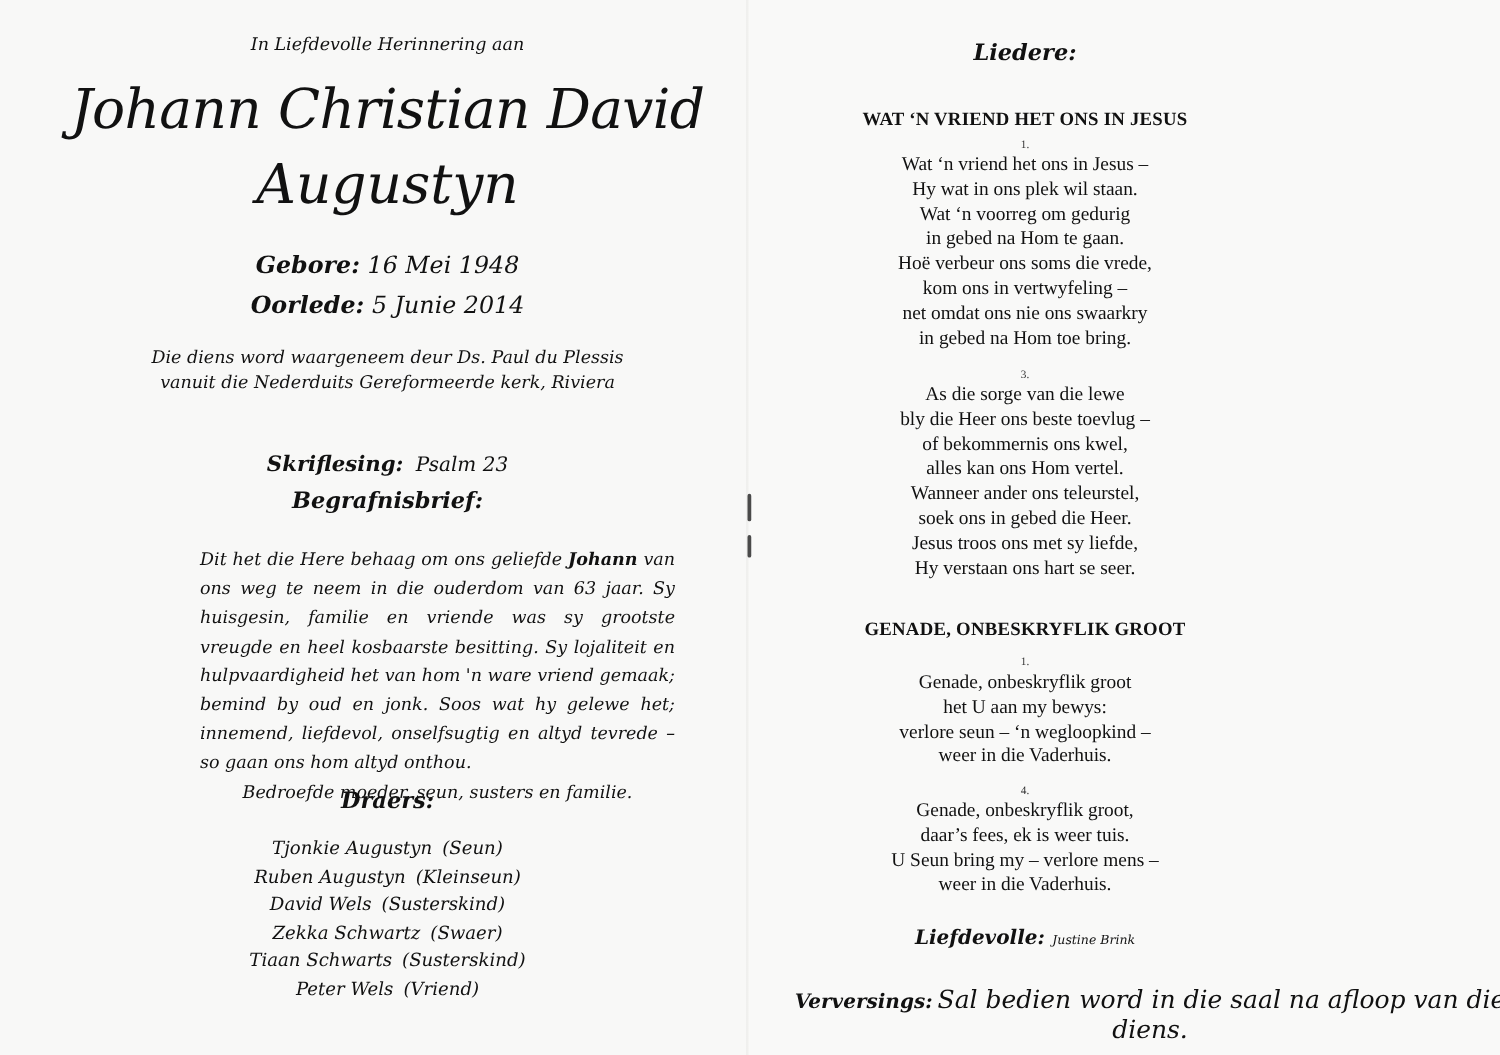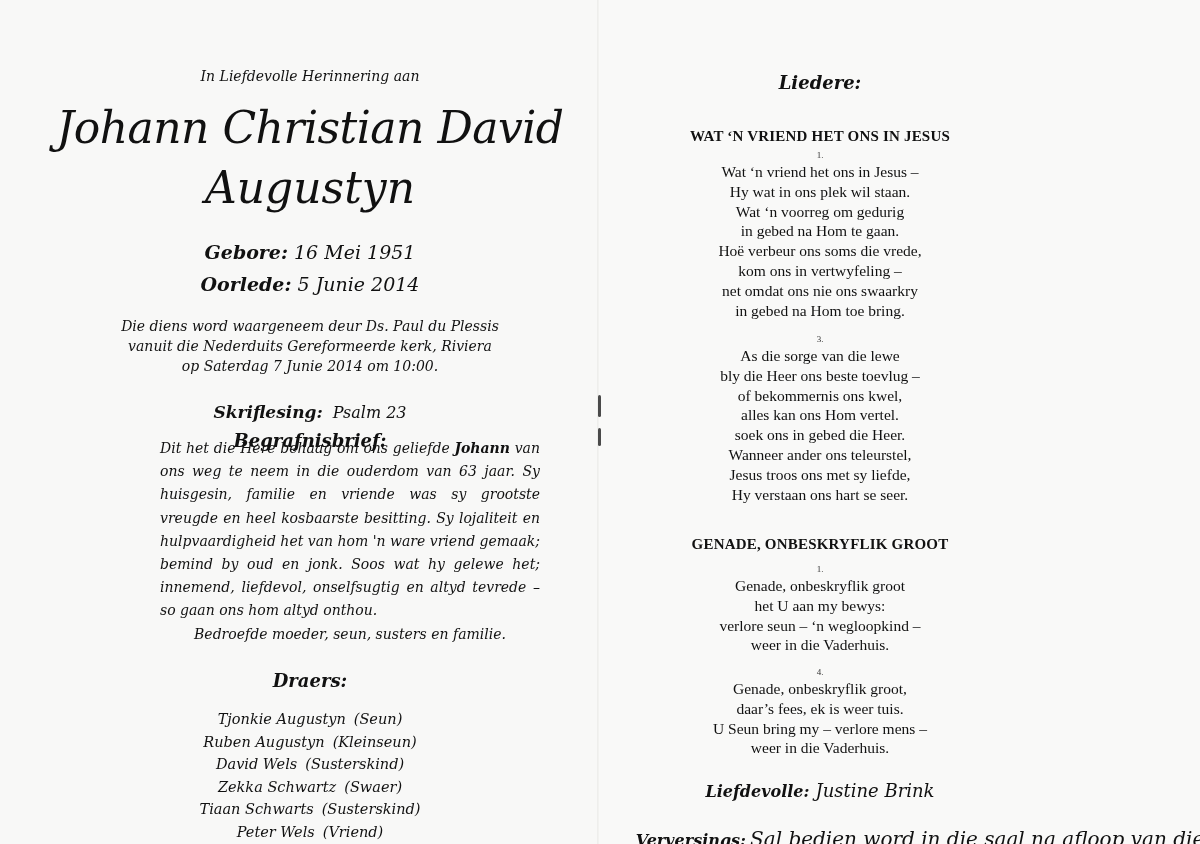--- a/index.html
+++ b/index.html
@@ -18,21 +18,21 @@
   .fold {
     position:absolute; left:597px; top:0; width:2px; height:844px;
     background:linear-gradient(to right, #ececea, #f4f4f2);
   }
   .staple {
     position:absolute; left:598px; width:3px; border-radius:2px;
     background:#4a4a4a;
   }
   .script { font-family:"DejaVu Serif", serif; font-style:italic; }
   .times { font-family:"Liberation Serif", serif; }
-  .center { text-align:center;margin-top:40px; }
+  .center { text-align:center; }
   .abs { position:absolute; }
 
   
   .intro { top:28px; left:0; width:620px; font-size:14px; }
   .name1 { top:62px; left:0; width:620px; font-size:44px; letter-spacing:-0.5px; font-weight:normal; }
   .name2 { top:122px; left:0; width:620px; font-size:44px; }
   .dates { top:196px; left:0; width:620px; font-size:19px; line-height:32px; }
   .dates b { font-weight:bold; }
   .service { top:276px; left:0; width:620px; font-size:14px; line-height:20px; }
   .reading { top:362px; left:0; width:620px; font-size:17px; }
@@ -45,52 +45,51 @@
   .letter b { font-weight:bold; }
   .bearers-hdr { top:630px; left:0; width:620px; }
   .bearers { top:668px; left:0; width:620px; font-size:14.5px; line-height:22.6px; }
   .bearer .rel { margin-left:8px; }
   .rcol { left:600px; width:440px; }
   .song-title { font-weight:bold; font-size:15px; letter-spacing:0.2px; }
   .verse-no { font-size:9px; line-height:14px; color:#333; }
   .line { font-size:15.5px; line-height:19.8px; }
   .thanks { top:740px; font-size:16px; }
   .thanks b, .refresh b { font-weight:bold; }
-  .thanks .val { font-size:18px; margin-left:6px;font-style:italic; }
+  .thanks .val { font-size:10px; margin-left:6px;font-style:italic; }
   .refresh { top:787px; left:620px; width:600px; font-size:16px; }
   .refresh .val { font-size:20px; margin-left:4px; }
 </style>
 </head>
 <body>
 
 <div class="page page-left"></div>
 <div class="page page-right"></div>
 <div class="fold"></div>
 <div class="staple" style="top:395px;height:22px;"></div>
 <div class="staple" style="top:428px;height:18px;"></div>
 
 <div class="abs script center intro">In Liefdevolle Herinnering aan</div>
 <div class="abs script center name1">Johann Christian David</div>
 <div class="abs script center name2">Augustyn</div>
 
 <div class="abs script center dates">
   <div>
     <b>Gebore:</b>
-    <span>16 Mei 1951</span>
+    <span>16 Mei 1948</span>
   </div>
   <div>
     <b>Oorlede:</b>
     <span>5 Junie 2014</span>
   </div>
 </div>
 
 <div class="abs script center service">
   <div>Die diens word waargeneem deur Ds. Paul du Plessis</div>
   <div>vanuit die Nederduits Gereformeerde kerk, Riviera</div>
-  <div>op Saterdag 7 Junie 2014 om 10:00.</div>
 </div>
 
 <div class="abs script center reading">
   <b>Skriflesing:</b><span class="val">Psalm 23</span>
 </div>
 
 <div class="abs script center hdr letter-hdr">Begrafnisbrief:</div>
 <div class="abs script letter">
   <span>Dit het die Here behaag om ons geliefde </span><b>Johann</b><span> van ons weg te neem in die ouderdom van 63 jaar. Sy huisgesin, familie en vriende was sy grootste vreugde en heel kosbaarste besitting. Sy lojaliteit en hulpvaardigheid het van hom 'n ware vriend gemaak; bemind by oud en jonk. Soos wat hy gelewe het; innemend, liefdevol, onselfsugtig en altyd tevrede – so gaan ons hom altyd onthou.</span>
   <span class="last">Bedroefde moeder, seun, susters en familie.</span>
@@ -119,22 +118,22 @@
   <div class="line">kom ons in vertwyfeling –</div>
   <div class="line">net omdat ons nie ons swaarkry</div>
   <div class="line">in gebed na Hom toe bring.</div>
 </div>
 <div class="abs times center rcol" style="top:292px;">
   <div class="verse-no">3.</div>
   <div class="line">As die sorge van die lewe</div>
   <div class="line">bly die Heer ons beste toevlug –</div>
   <div class="line">of bekommernis ons kwel,</div>
   <div class="line">alles kan ons Hom vertel.</div>
+  <div class="line">Wanneer ander ons teleurstel,</div>
   <div class="line">soek ons in gebed die Heer.</div>
-  <div class="line">Wanneer ander ons teleurstel,</div>
   <div class="line">Jesus troos ons met sy liefde,</div>
   <div class="line">Hy verstaan ons hart se seer.</div>
 </div>
 
 <div class="abs times center song-title rcol" style="top:496px;">GENADE, ONBESKRYFLIK GROOT</div>
 <div class="abs times center rcol" style="top:522px;">
   <div class="verse-no">1.</div>
   <div class="line">Genade, onbeskryflik groot</div>
   <div class="line">het U aan my bewys:</div>
   <div class="line">verlore seun – ‘n wegloopkind –</div>

